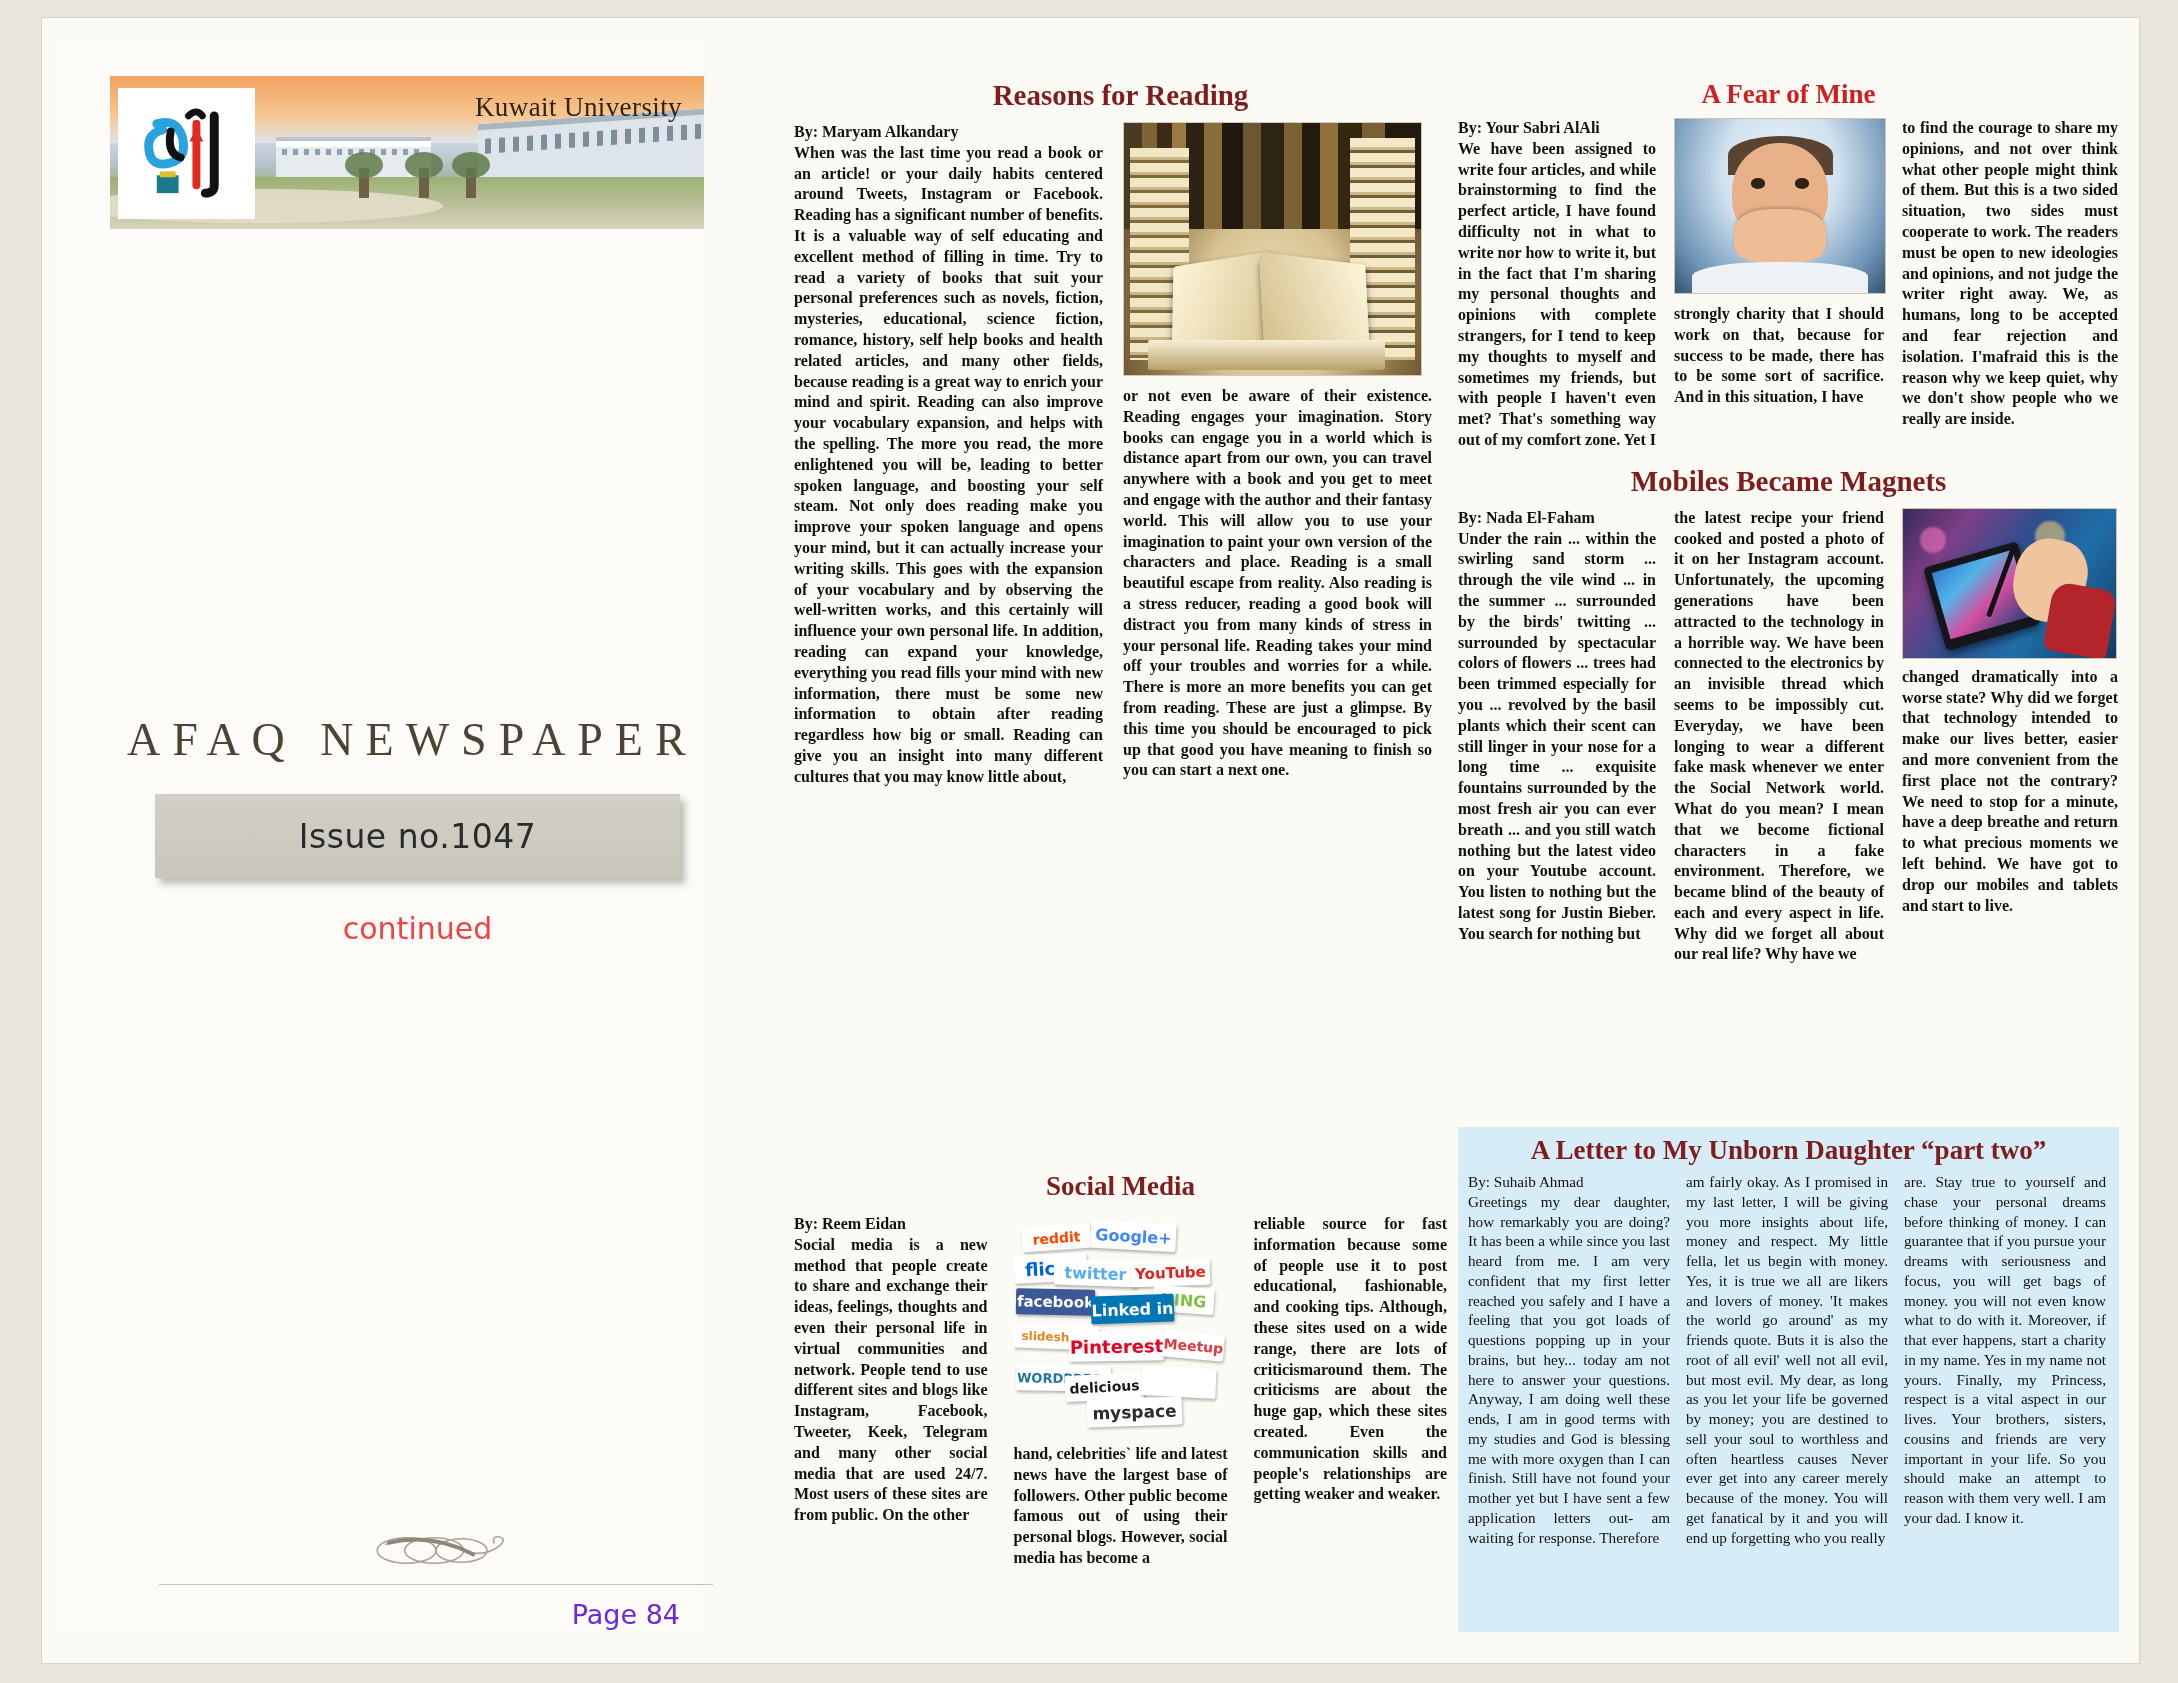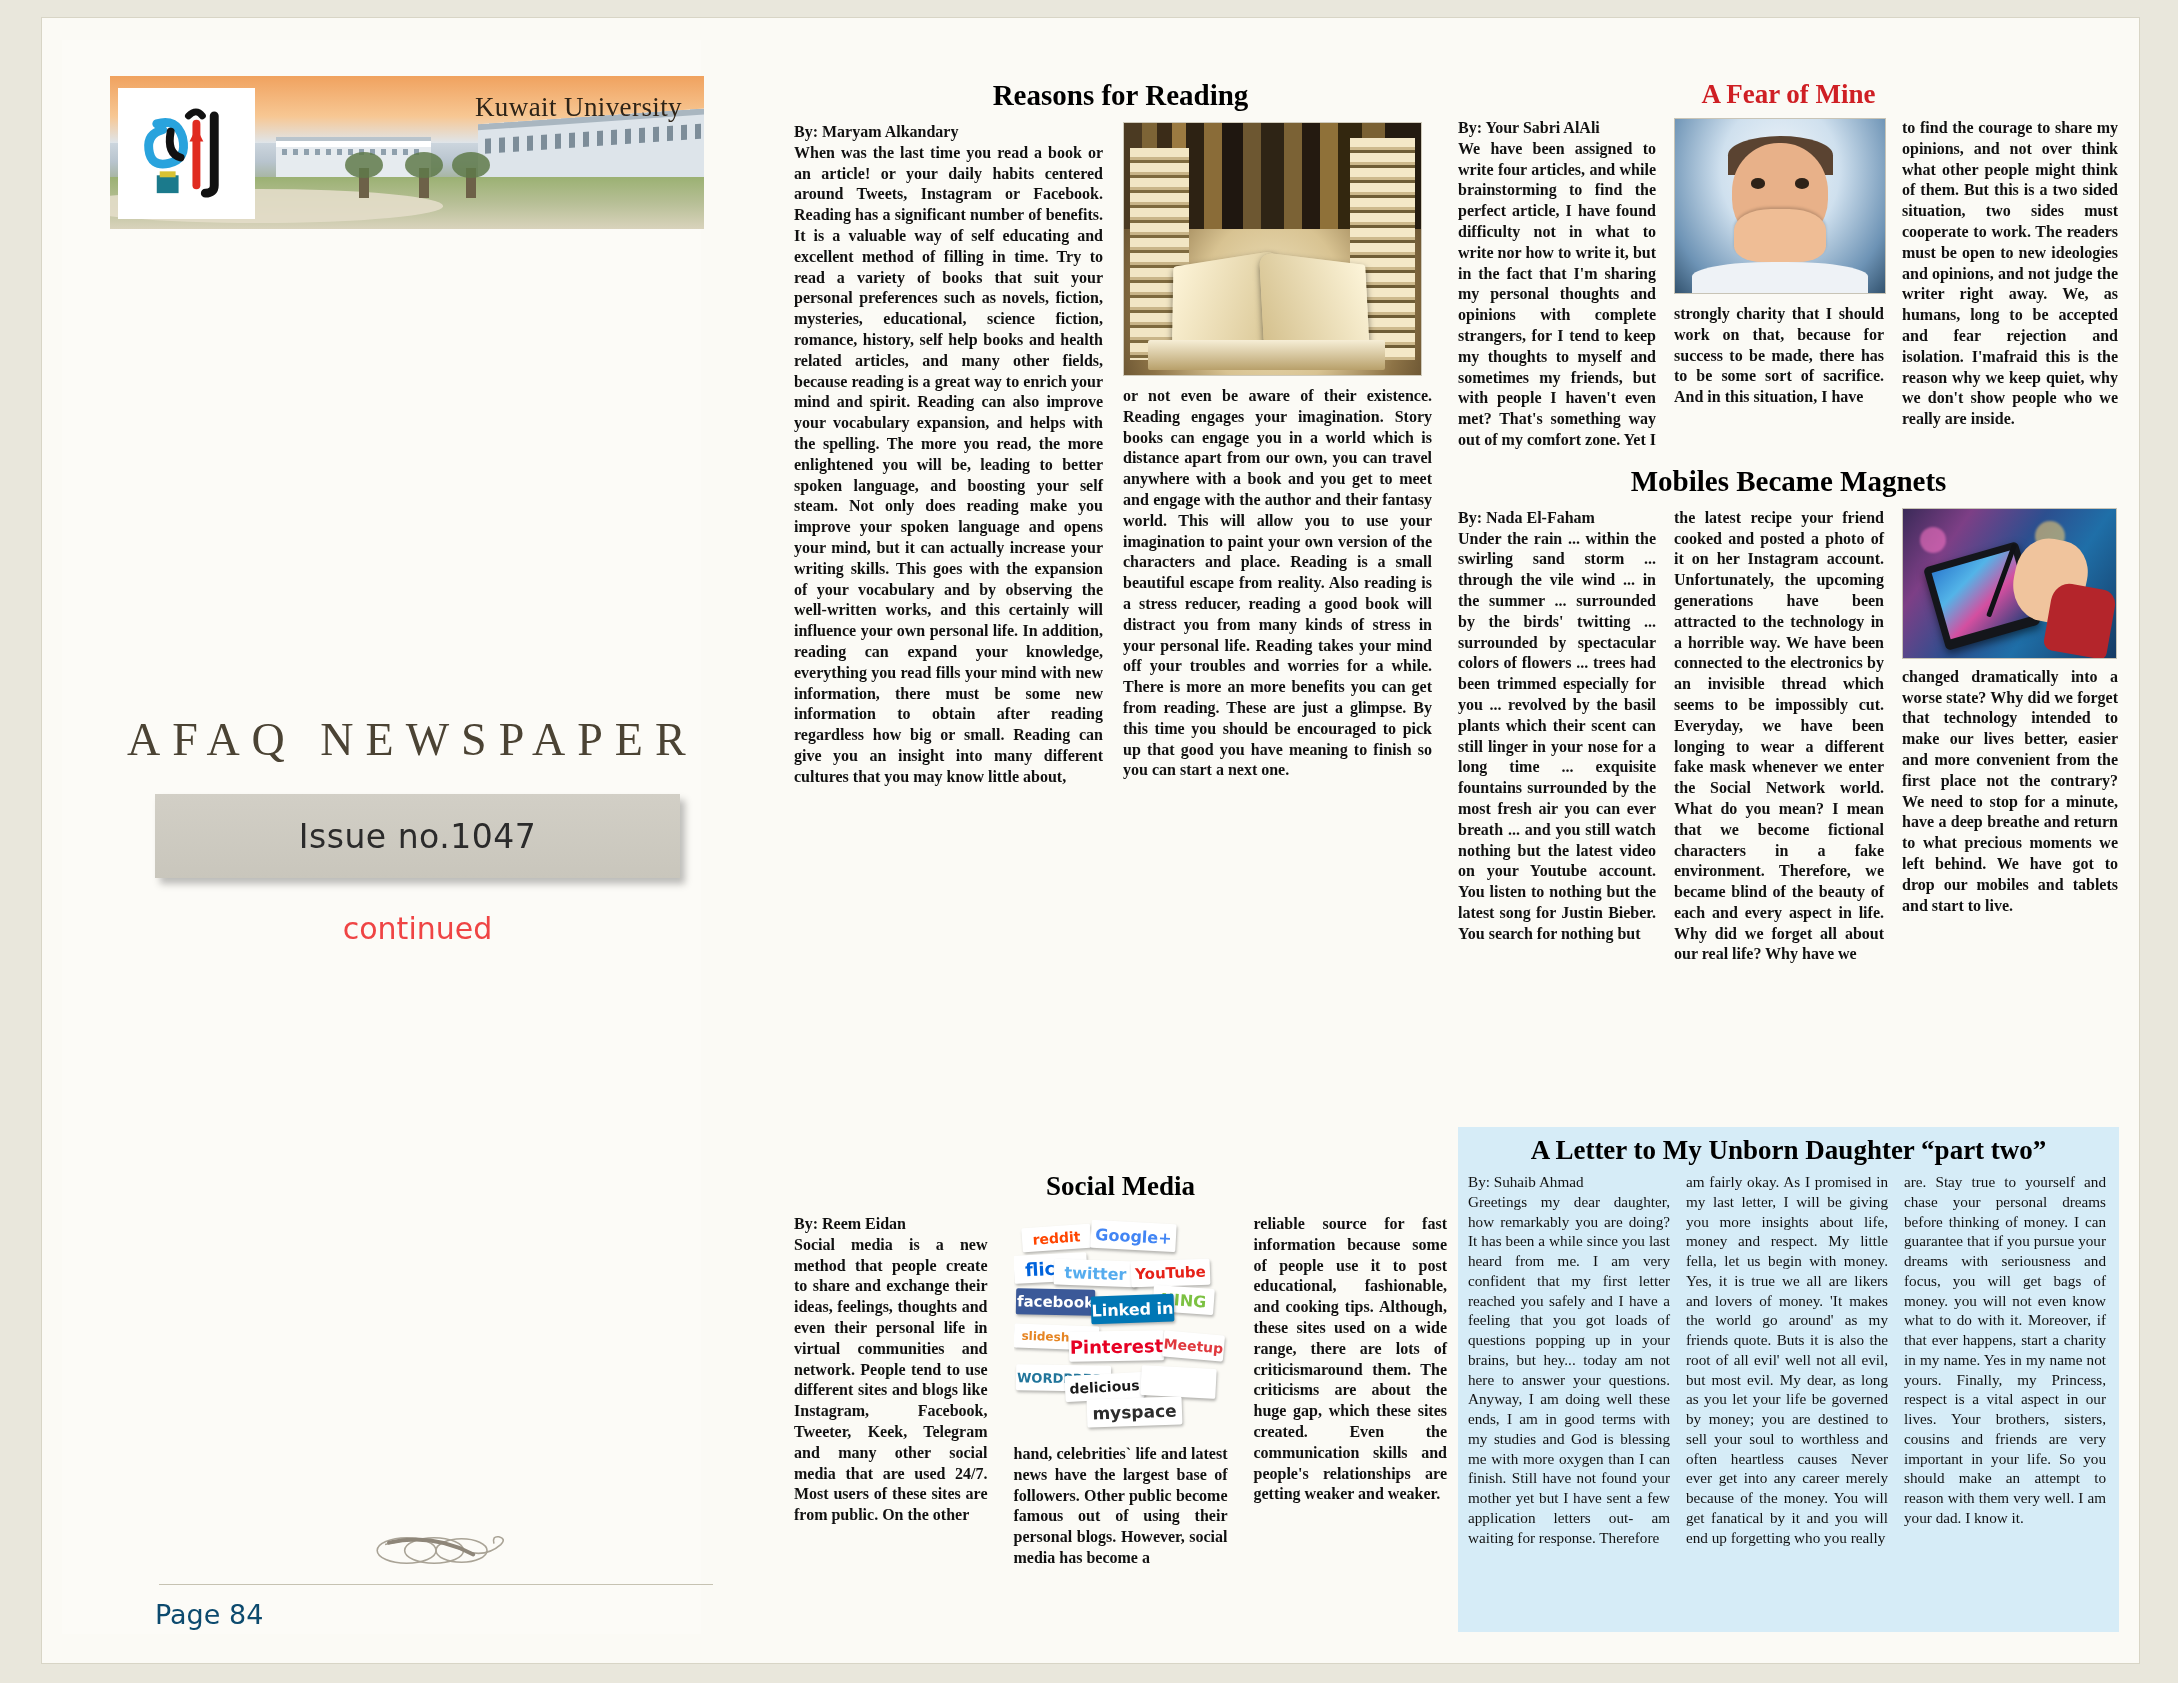--- a/index.html
+++ b/index.html
@@ -75,30 +75,30 @@
     position:absolute;left:93px;top:871px;width:525px;text-align:center;
     font-family:"DejaVu Sans", sans-serif;font-size:30px;color:#ef4444;
   }
   .ornament{
     position:absolute;left:297px;top:1485px;width:158px;height:51px;
   }
   .footrule{
     position:absolute;left:97px;top:1544px;width:554px;height:1px;background:#c6c2b2;
   }
   .pagenum{
-    position:absolute;left:93px;top:1559px;width:525px;text-align:left;
-    font-family:"DejaVu Sans", sans-serif;font-size:27px;color:#0c4a6e;
+    position:absolute;left:93px;top:1559px;width:525px;text-align:right;
+    font-family:"DejaVu Sans", sans-serif;font-size:27px;color:#6d28d9;
   }
   
   .col-left{position:absolute;left:752px;top:61px;width:653px;}
   .col-right{position:absolute;left:1416px;top:61px;width:661px;}
 
   .headline{
     font-family:"Liberation Serif", serif;
-    font-weight:bold;text-align:center;color:#000000;
+    font-weight:bold;text-align:center;color:#7f1d1d;
   }
   .h-reading{font-size:29px;margin:0 0 10px 0;}
   .h-fear{font-size:27px;color:#cf1f24;margin:0 0 8px 0;}
   .h-mobiles{font-size:29px;margin:6px 0 10px 0;}
   .h-social{font-size:27px;margin:0 0 12px 0;}
   .h-letter{font-size:27px;margin:0 0 6px 0;}
 
   .body-col{
     font-family:"Liberation Serif", serif;
     font-size:16px;line-height:1.30;

